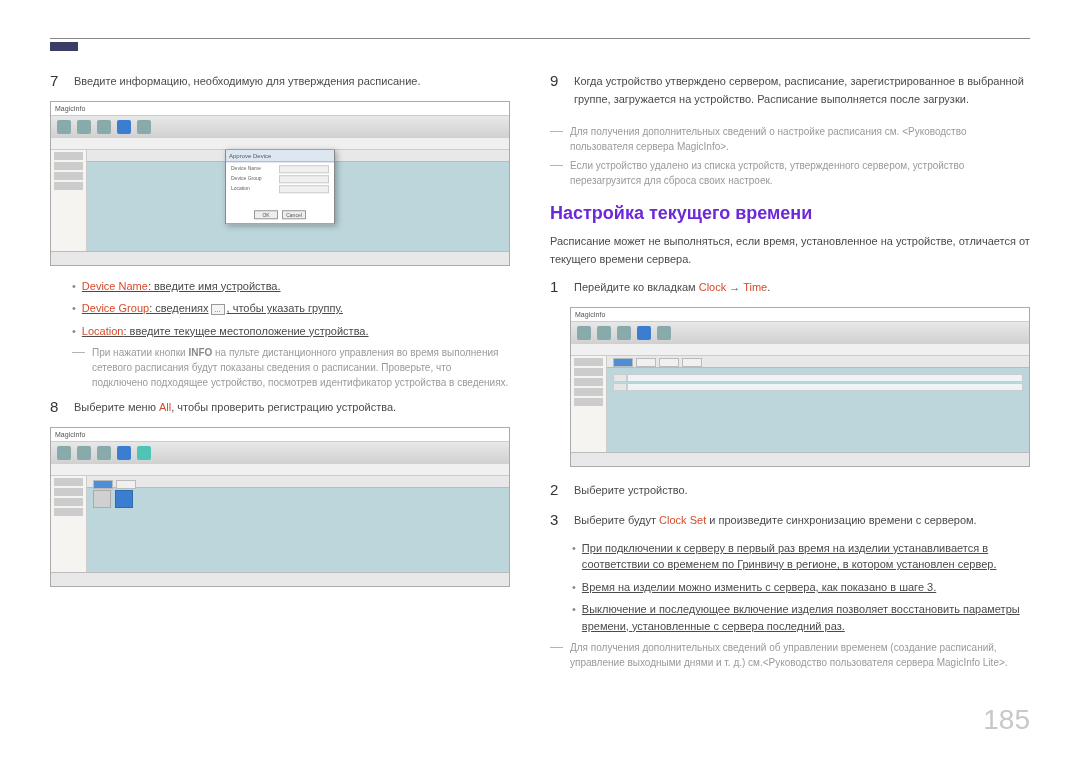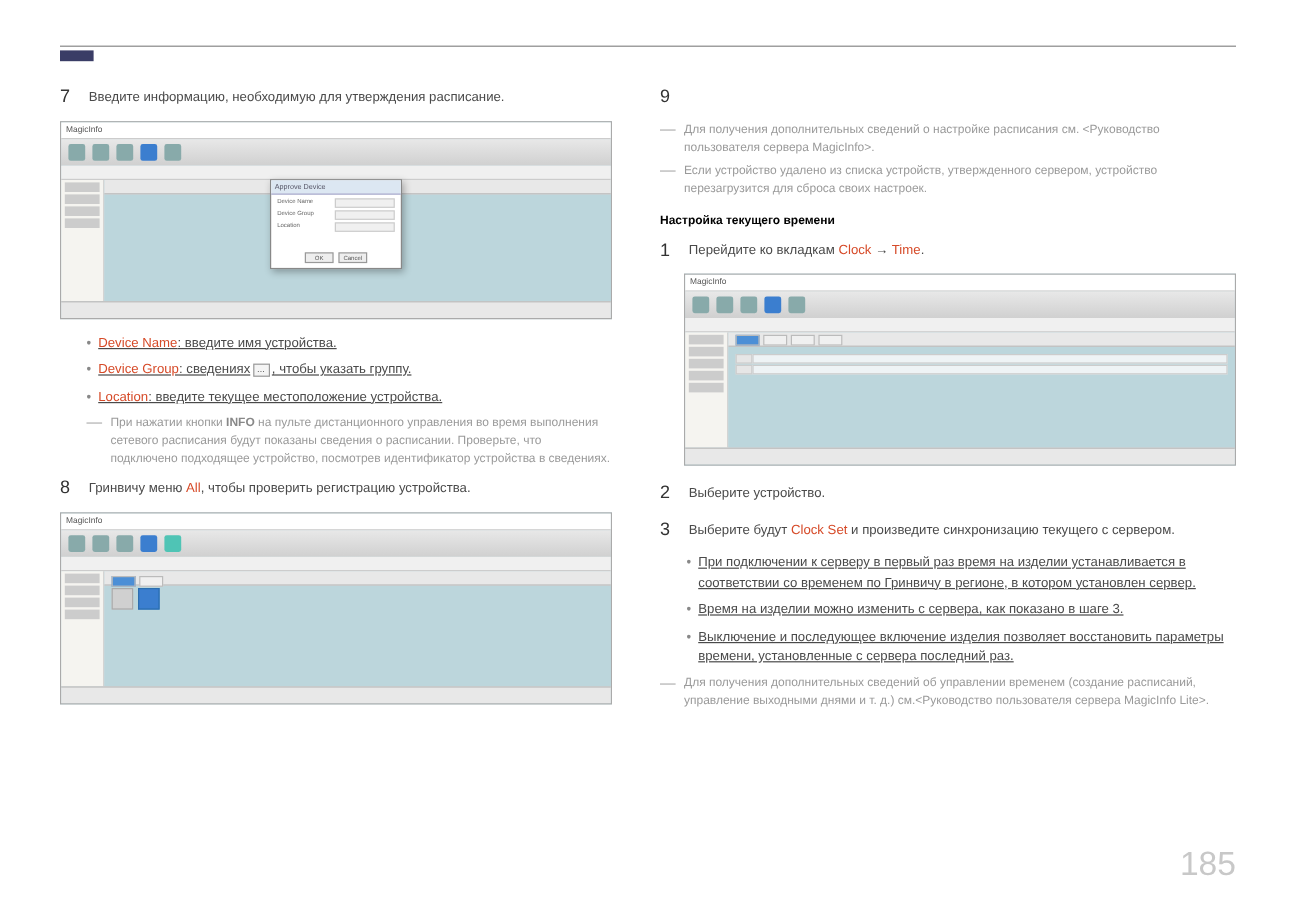--- a/index.html
+++ b/index.html
@@ -215,23 +215,23 @@
     width: 14px; height: 11px;
     border: 1px solid #999;
     background: #f4f4f4;
     text-align: center;
     font-size: 7px;
     line-height: 10px;
     vertical-align: middle;
     margin: 0 2px;
   }
   .section-heading {
-    font-size: 10px;
+    font-size: 18px;
     font-weight: bold;
-    color: #000000;
+    color: #6d28d9;
     margin: 12px 0 6px 0;
   }
   .para {
     margin-bottom: 8px;
     line-height: 1.6;
   }
   .page-number {
     position: absolute;
     bottom: 22px;
     right: 50px;
@@ -329,21 +329,21 @@
     <div class="note">
       <span class="dash">―</span>
       <span>
         <span>При нажатии кнопки </span><b style="color:#888">INFO</b><span> на пульте дистанционного управления во время выполнения сетевого расписания будут показаны сведения о расписании. Проверьте, что подключено подходящее устройство, посмотрев идентификатор устройства в сведениях.</span>
       </span>
     </div>
 
     <div class="num-step" style="margin-top:6px">
       <div class="num">8</div>
       <div class="body">
-        <span>Гринвичу меню </span><span class="red">All</span><span>, чтобы проверить регистрацию устройства.</span>
+        <span>Выберите меню </span><span class="red">All</span><span>, чтобы проверить регистрацию устройства.</span>
       </div>
     </div>
 
     <div class="screenshot med">
       <div class="sc-top">MagicInfo</div>
       <div class="sc-toolbar">
         <div class="tb-icon"></div>
         <div class="tb-icon"></div>
         <div class="tb-icon"></div>
         <div class="tb-icon blue"></div>
@@ -369,33 +369,35 @@
       </div>
       <div class="sc-bottom"></div>
     </div>
 
   </div>
 
   <div class="col col-right">
 
     <div class="num-step">
       <div class="num">9</div>
+      <div class="body para">Когда устройство утверждено сервером, расписание, зарегистрированное в выбранной группе, загружается на устройство. Расписание выполняется после загрузки.</div>
     </div>
 
     <div class="note outer">
       <span class="dash">―</span>
       <span>Для получения дополнительных сведений о настройке расписания см. &lt;Руководство пользователя сервера MagicInfo&gt;.</span>
     </div>
     <div class="note outer">
       <span class="dash">―</span>
       <span>Если устройство удалено из списка устройств, утвержденного сервером, устройство перезагрузится для сброса своих настроек.</span>
     </div>
 
     <div class="section-heading">Настройка текущего времени</div>
 
+    <div class="para">Расписание может не выполняться, если время, установленное на устройстве, отличается от текущего времени сервера.</div>
 
     <div class="num-step">
       <div class="num">1</div>
       <div class="body">
         <span>Перейдите ко вкладкам </span><span class="red">Clock</span><span> → </span><span class="red">Time</span><span>.</span>
       </div>
     </div>
 
     <div class="screenshot med" style="margin-left:20px;">
       <div class="sc-top">MagicInfo</div>
@@ -437,21 +439,21 @@
     </div>
 
     <div class="num-step">
       <div class="num">2</div>
       <div class="body">Выберите устройство.</div>
     </div>
 
     <div class="num-step">
       <div class="num">3</div>
       <div class="body">
-        <span>Выберите будут </span><span class="red">Clock Set</span><span> и произведите синхронизацию текущего с сервером.</span>
+        <span>Выберите будут </span><span class="red">Clock Set</span><span> и произведите синхронизацию времени с сервером.</span>
       </div>
     </div>
 
     <div class="bullet-list">
       <div class="item">
         <span class="marker">•</span>
         <span class="text">При подключении к серверу в первый раз время на изделии устанавливается в соответствии со временем по Гринвичу в регионе, в котором установлен сервер.</span>
       </div>
       <div class="item">
         <span class="marker">•</span>

